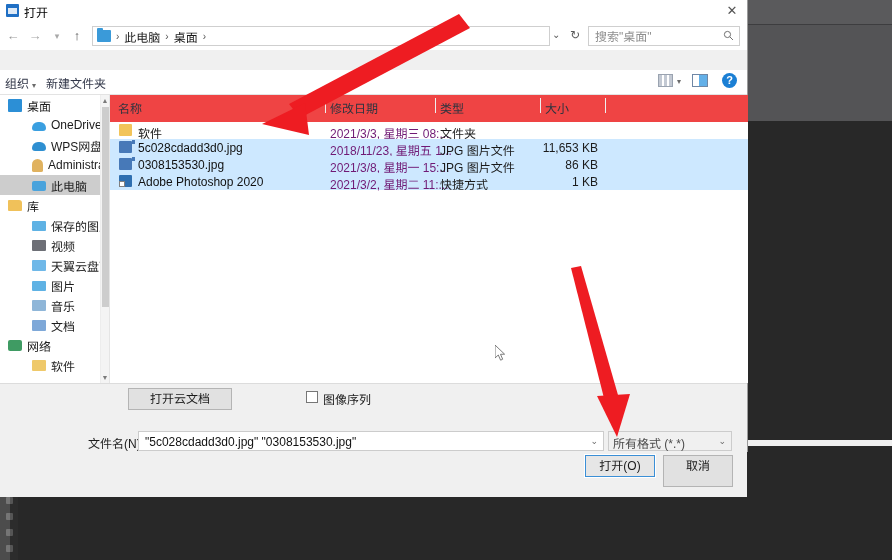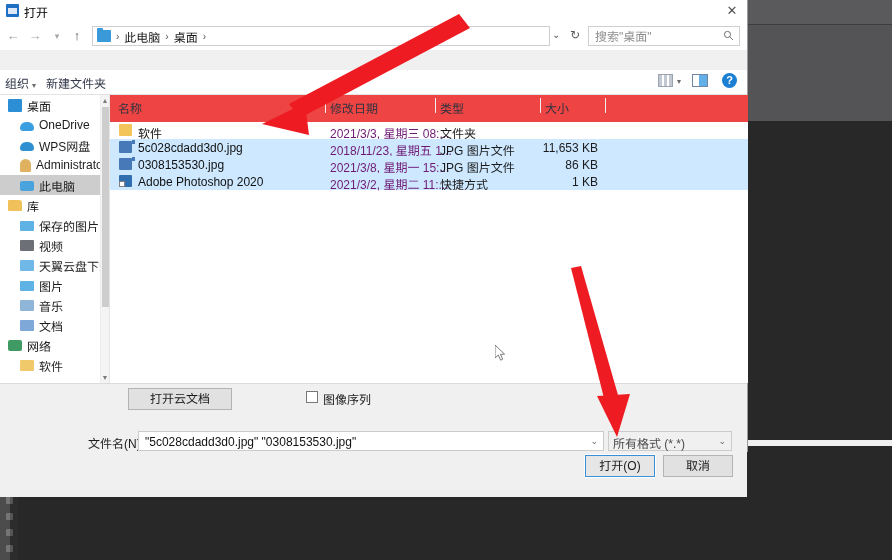--- a/index.html
+++ b/index.html
@@ -300,21 +300,21 @@
     position: relative;
     height: 20px;
     display: flex;
     align-items: center;
     font-size: 12px;
     color: #1c1c1c;
     white-space: nowrap;
     cursor: default;
     padding-left: 8px;
   }
-  .sb-item.indent { padding-left: 20px; text-align: right; }
+  .sb-item.indent { padding-left: 32px; text-align: right; }
   .sb-item.selected { background: #cdcdcd; }
   .sb-ico {
     width: 14px; height: 13px;
     margin-right: 5px;
     flex: none;
     position: relative;
   }
   .ico-desktop { background: #2c8fd6; border-radius: 1px; }
   .ico-cloud {
     background: #3a9fe0;
@@ -546,21 +546,21 @@
   .btn-open {
     left: 585px; top: 71px;
     width: 70px; height: 22px;
     line-height: 20px;
     background: #e6e6e6;
     border: 1px solid #3b8fd6;
     outline: 1px solid #ffffff;
   }
   .btn-cancel {
     left: 663px; top: 71px;
-    width: 70px; height: 22px;
+    width: 70px; height: 32px;
     line-height: 20px;
   }
 
   
   #mouse-cursor {
     position: absolute;
     left: 495px; top: 345px;
     width: 12px; height: 18px;
     pointer-events: none;
   }

